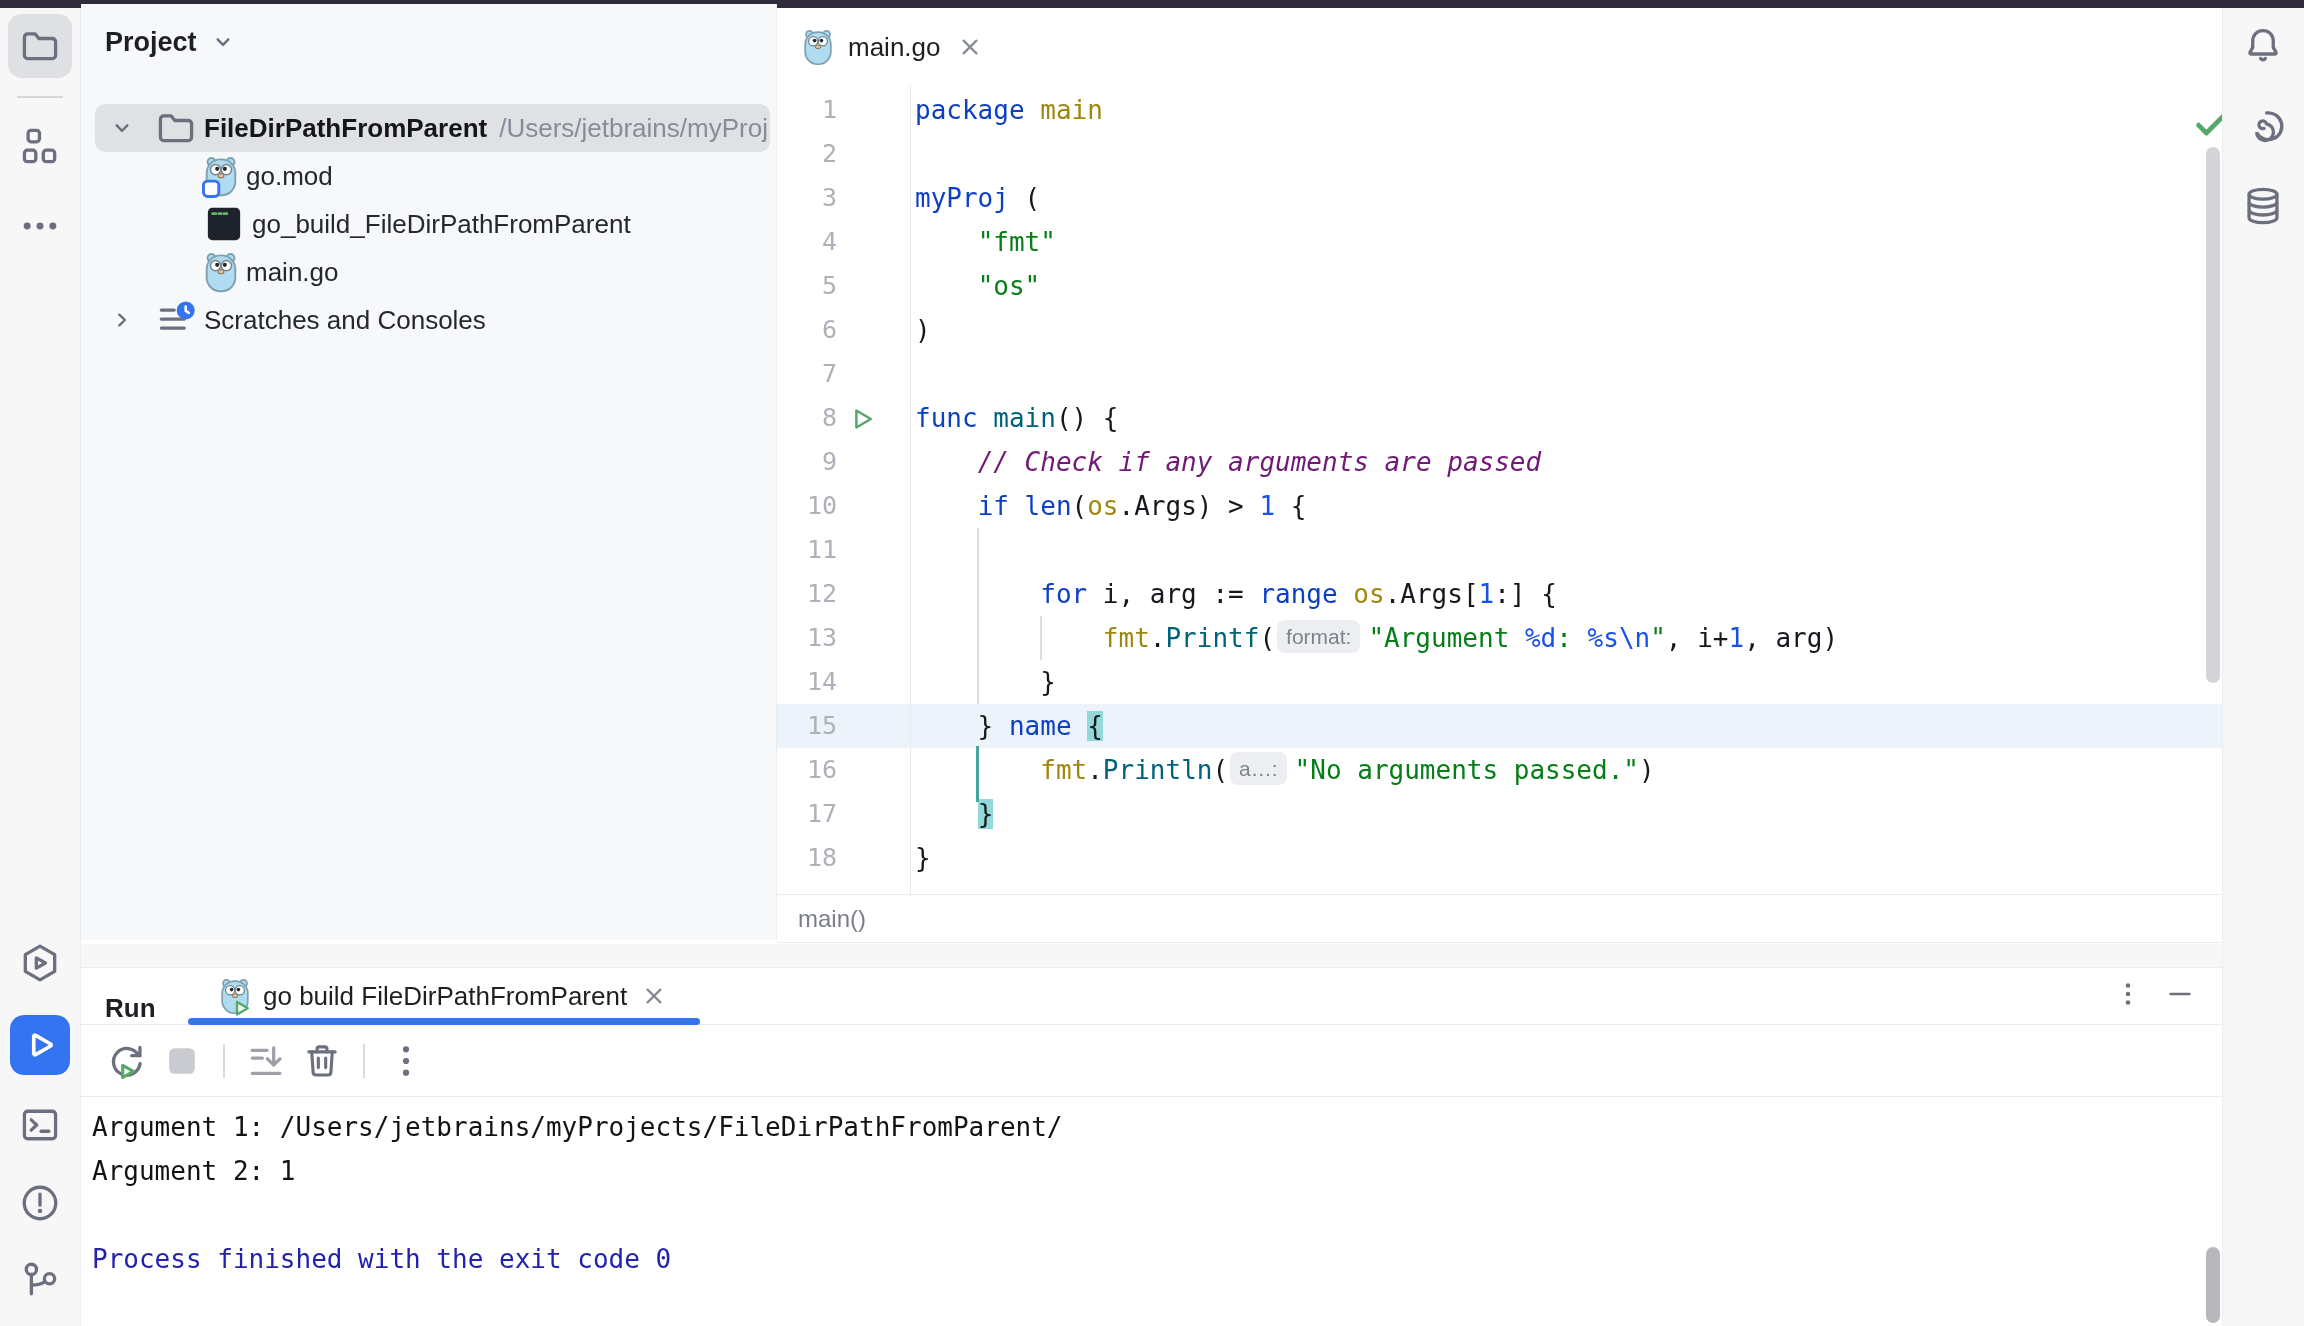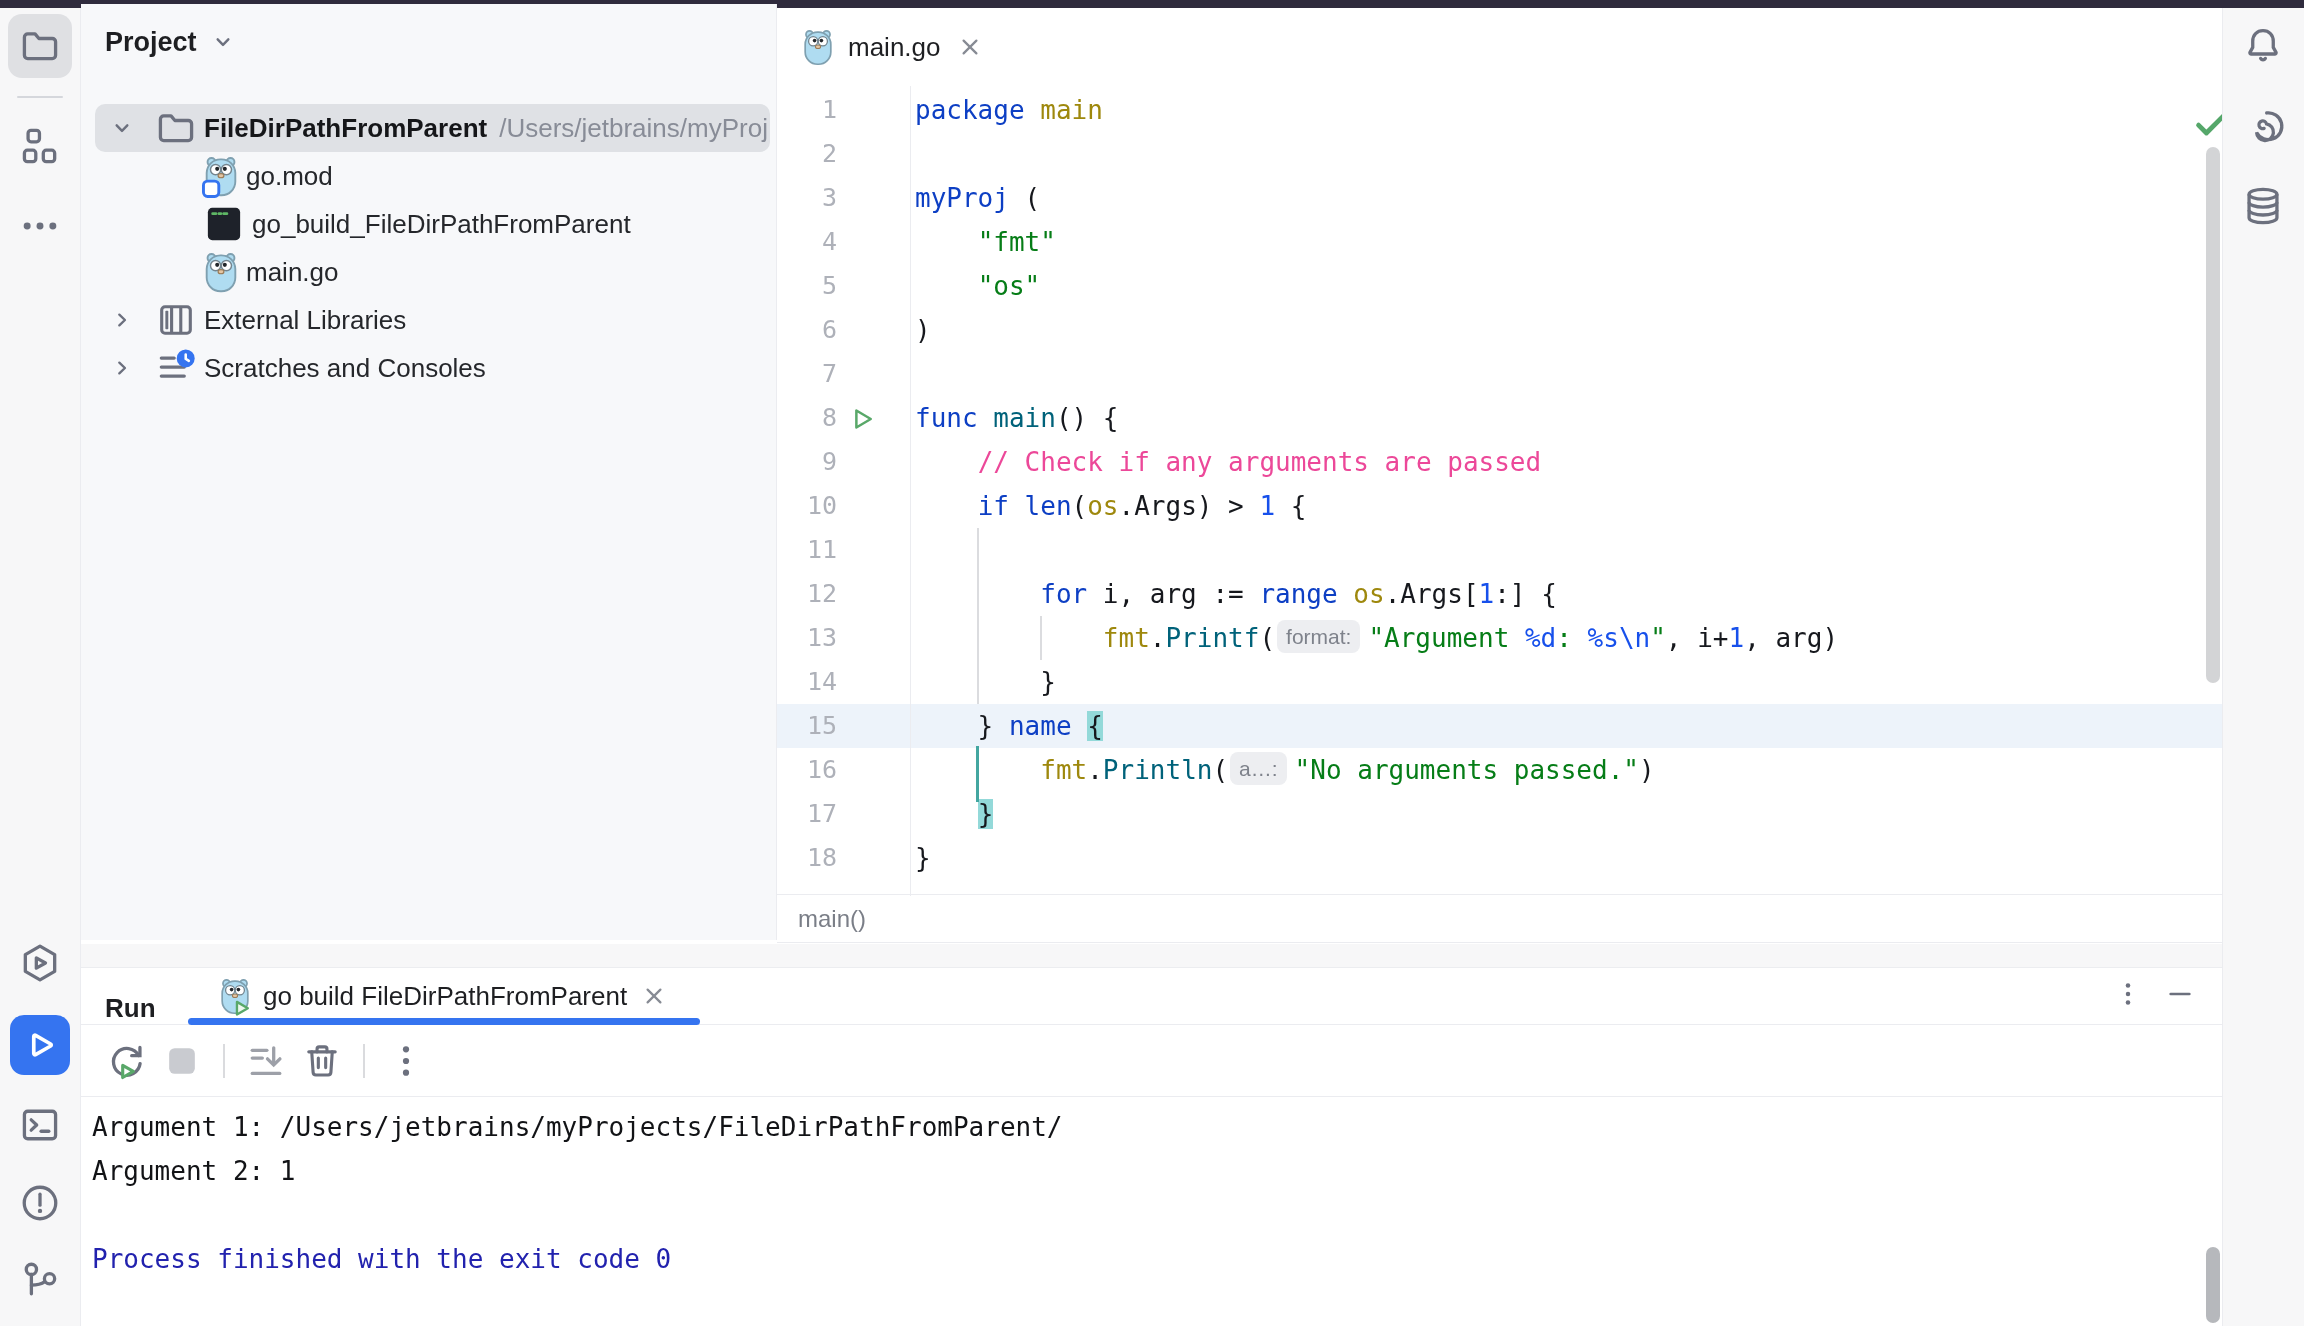--- a/index.html
+++ b/index.html
@@ -53,21 +53,21 @@
              font-family:"DejaVu Sans Mono",monospace;font-size:26px;background:#fff;padding-top:2px;}
   .code-line{height:44px;line-height:44px;display:flex;white-space:pre;position:relative;}
   .code-line.current{background:#EDF3FA;}
   .code-line .num{flex:0 0 60px;text-align:right;color:#AEB1B9;font-size:25px;}
   .code-line .gslot{flex:0 0 73px;position:relative;}
   .code-line .gslot svg{position:absolute;left:10px;top:8px;width:30px;height:30px;cursor:pointer;}
   .code-line .ct{padding-left:5px;}
   .gutter-border{position:absolute;left:133px;top:0;height:100%;width:1px;background:#EBECF0;z-index:3;}
   .seg.k{color:#0D3FC4;} .seg.fn{color:#00627A;} .seg.pkg{color:#9E880D;}
   .seg.s{color:#067D17;} .seg.fs{color:#1750EB;} .seg.n{color:#1750EB;}
-  .seg.c{color:#ec4899;margin-top:43px;} .seg.p{color:#16181D;}
+  .seg.c{color:#701a75;font-style:italic;margin-top:43px;} .seg.p{color:#16181D;}
   .seg.brace{background:#93D9D9;}
   .hint{display:inline-block;background:#EDEEF1;color:#7E828B;border-radius:8px;
         font-family:"Liberation Sans",sans-serif;font-size:21px;line-height:33px;height:33px;
         padding:0 9px;vertical-align:middle;position:relative;top:-3px;margin:0 8px 0 2px;}
   .guide{position:absolute;width:2px;background:#DBDCDF;z-index:2;}
   .guide.active{background:#43A6A0;width:3px;}
   .editor-check{position:absolute;left:1412px;top:94px;width:38px;height:38px;cursor:pointer;}
   .vthumb{position:absolute;left:1429px;top:139px;width:14px;height:536px;border-radius:7px;background:#C8C9CC;opacity:.8;cursor:grab;}
   .breadcrumb{position:absolute;left:0;top:886px;width:100%;height:49px;border-top:1px solid #EBECF0;
               border-bottom:1px solid #EBECF0;display:flex;align-items:center;padding-left:21px;
@@ -338,33 +338,20 @@
           </span>
           <span class="t-name">go_build_FileDirPathFromParent</span>
         </div>
         <div class="tree-row lvl1">
           <span class="t-icon">
             <svg class="ic ic-g">
               <use href="#sym-gopher"></use>
             </svg>
           </span>
           <span class="t-name">main.go</span>
-        </div>
-        <div class="tree-row lvl0">
-          <span class="chev">
-            <svg class="ic ic-sm">
-              <use href="#sym-chevron-right"></use>
-            </svg>
-          </span>
-          <span class="t-icon">
-            <svg class="ic ">
-              <use href="#sym-ext-lib"></use>
-            </svg>
-          </span>
-          <span class="t-name">External Libraries</span>
         </div>
         <div class="tree-row lvl0">
           <span class="chev">
             <svg class="ic ic-sm">
               <use href="#sym-chevron-right"></use>
             </svg>
           </span>
           <span class="t-icon">
             <svg class="ic ">
               <use href="#sym-scratches"></use>

